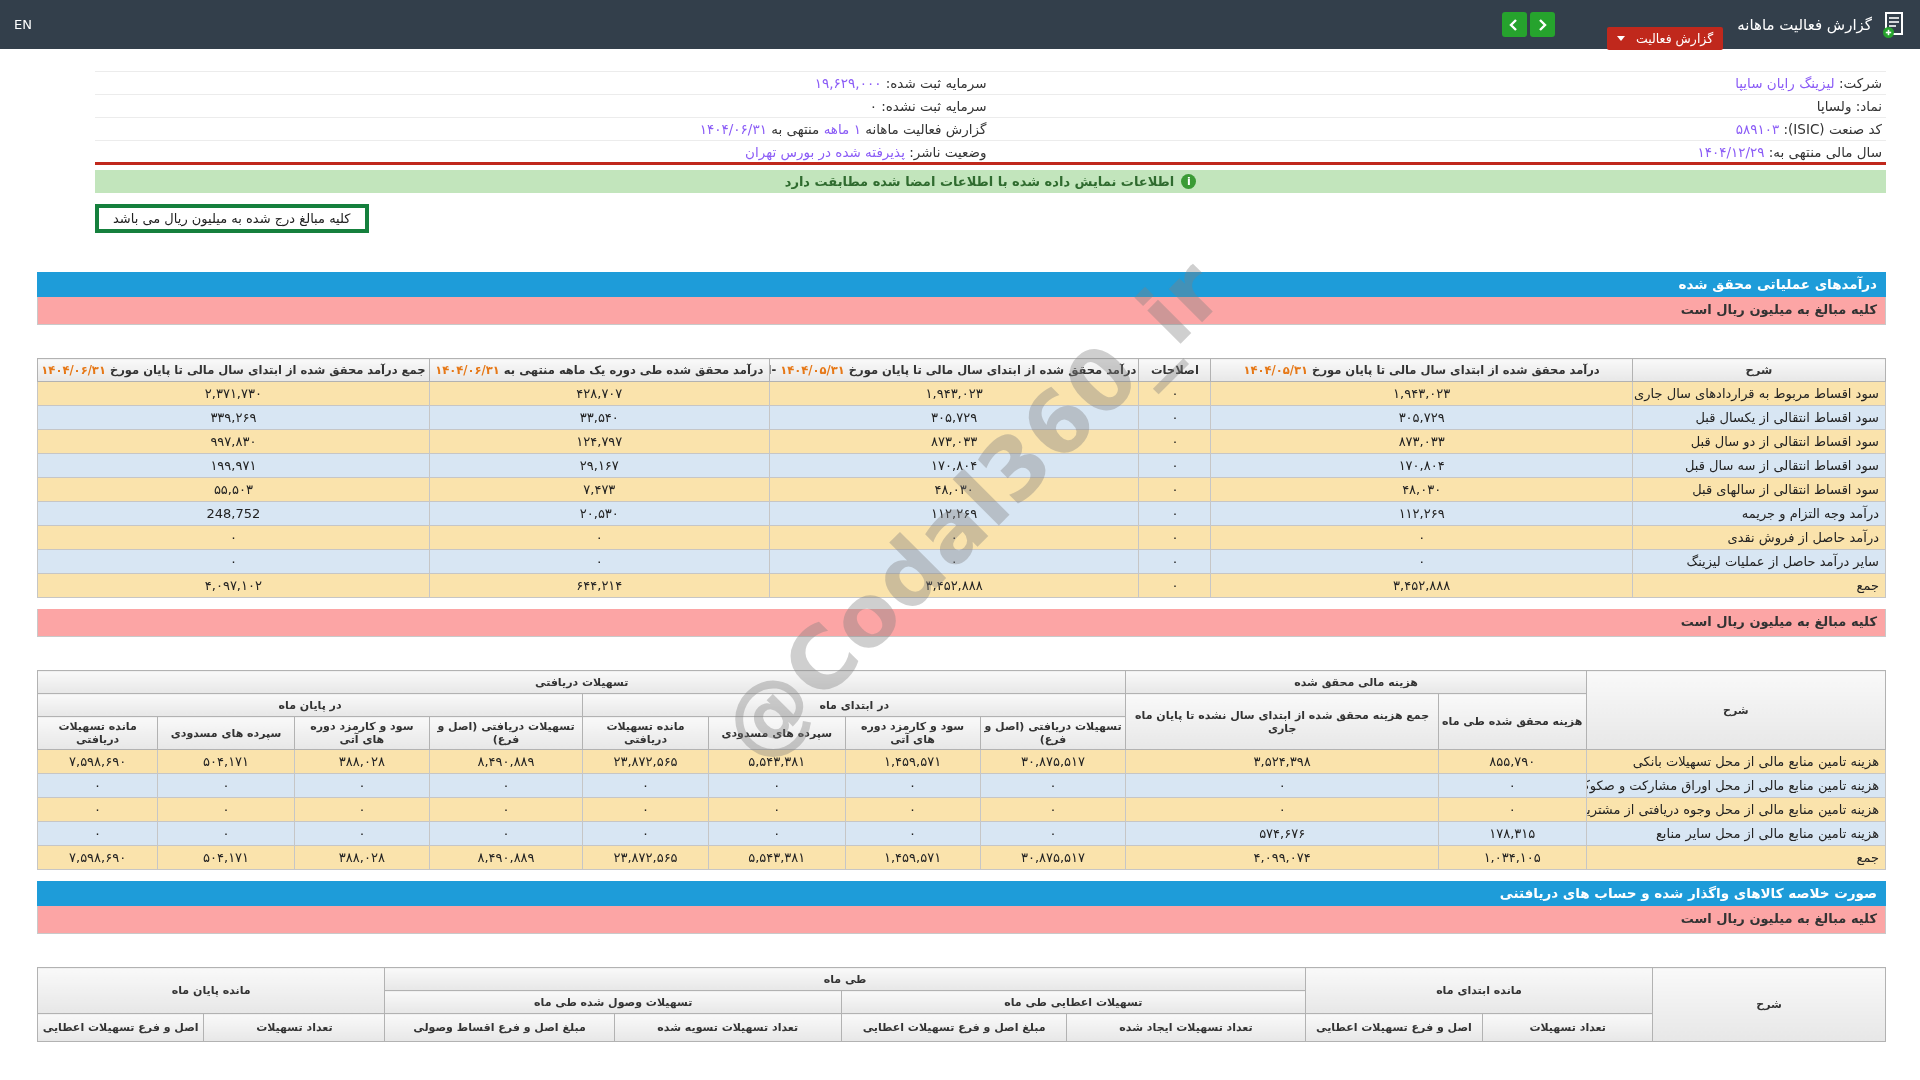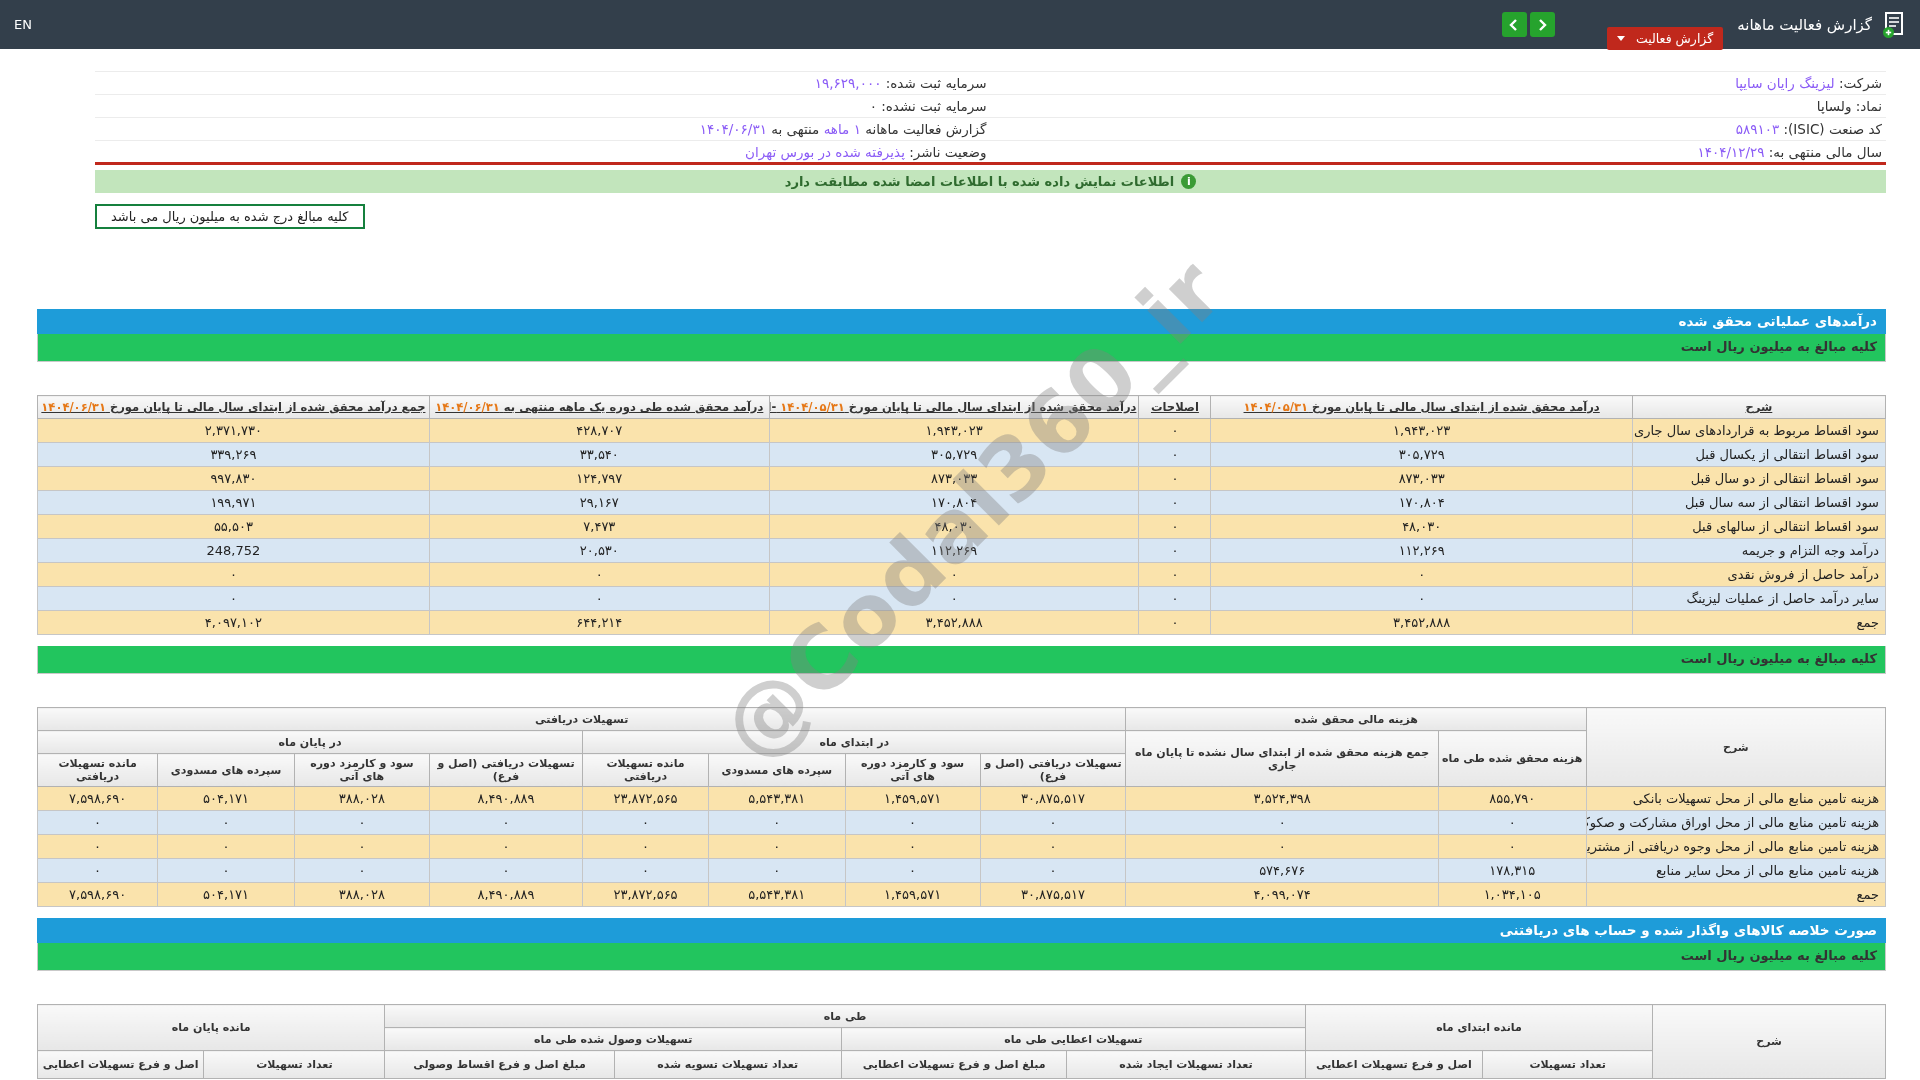--- a/index.html
+++ b/index.html
@@ -109,46 +109,46 @@
     justify-content: center;
     font-style: normal;
   }
 
   
   .amounts-box {
     width: fit-content;
     margin-top: 11px;
     margin-left: 58px;
     margin-right: auto;
-    border: 2px solid #15803d;
+    border: 4px solid #15803d;
     background: #fff;
     padding: 3px 14px;
     font-size: 13px;
     color: #222;
     white-space: nowrap;
   }
 
   
   .section { margin-top: 11px; }
-  .section.first { margin-top: 80px; }
+  .section.first { margin-top: 39px; }
   .section-bar {
     height: 25px;
     line-height: 25px;
     background: #1E9CD9;
     color: #fff;
     font-weight: bold;
     font-size: 13.5px;
     padding: 0 9px;
   }
   .section-note {
     height: 28px;
     line-height: 26px;
     border: 1px solid #C9C9C9;
     border-top: none;
-    background: #22c55e;
+    background: #fca5a5;
     font-weight: bold;
     font-size: 13px;
     color: #333;
     padding: 0 8px;
   }
 
   
   .data-table {
     width: 100%;
     margin-top: 33px;
@@ -159,21 +159,21 @@
     background: linear-gradient(#F9F9F9, #E7E7E7);
     border: 1px solid #B2B2B2;
     font-size: 11.5px;
     font-weight: bold;
     color: #333;
     padding: 3px 3px;
     height: 23px;
     text-align: center;
     overflow: hidden;
   }
-  .t1 th { white-space: nowrap; text-decoration: underline; }
+  .t1 th { white-space: nowrap; }
   .t2 th, .t3 th { font-size: 11px; }
   .t3 th.leaf { height: 28px; }
   .data-table td {
     border: 1px solid #C6C6C6;
     font-size: 13px;
     color: #222;
     padding: 2px 6px;
     height: 24px;
     text-align: center;
     white-space: nowrap;

